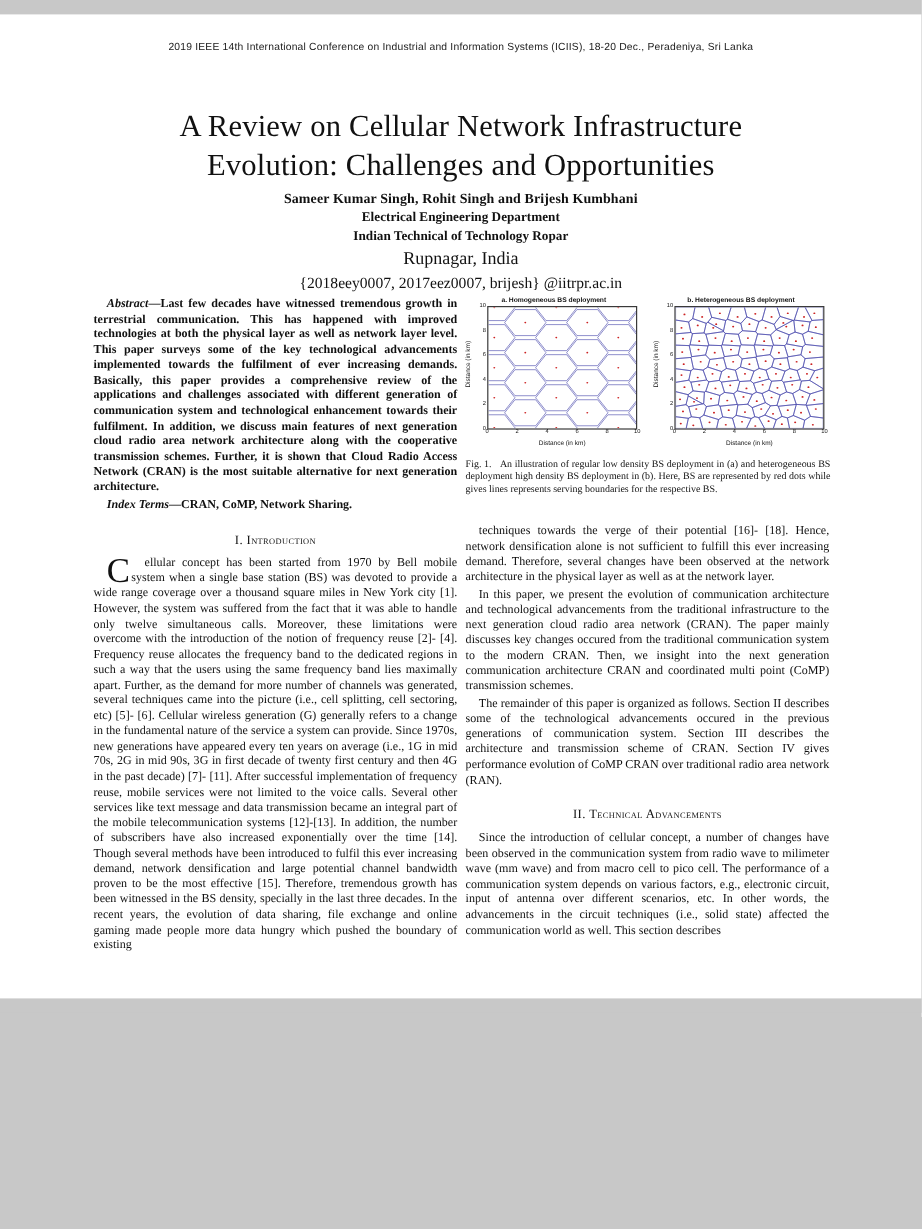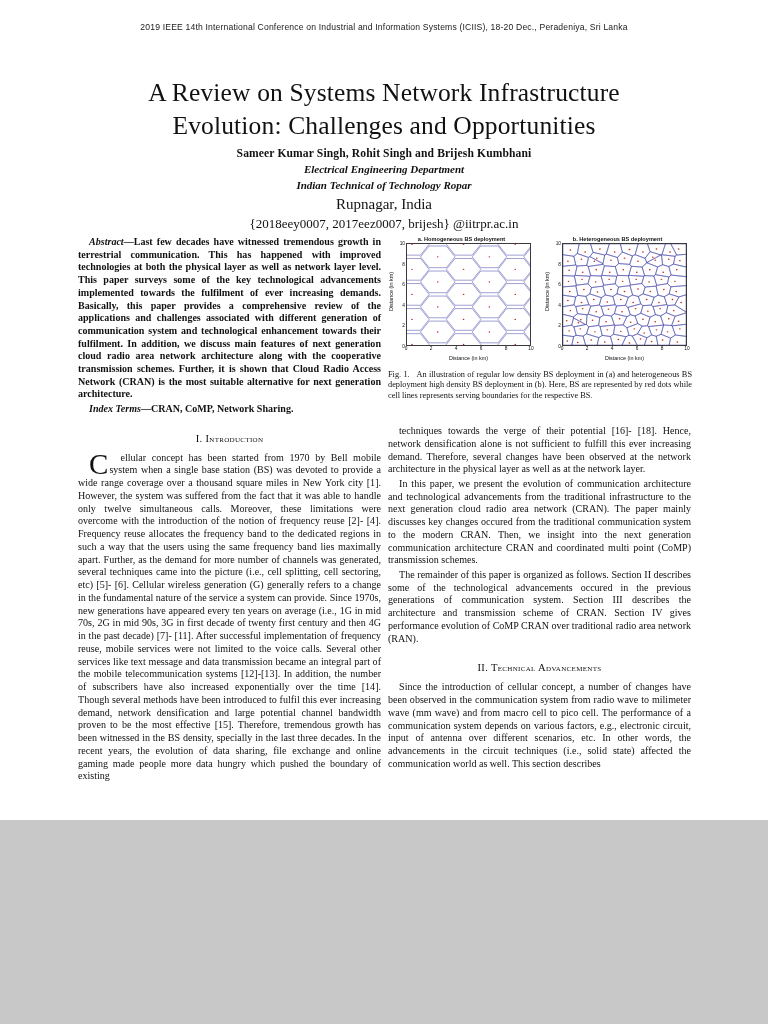--- a/index.html
+++ b/index.html
@@ -5,21 +5,21 @@
   html, body {
     margin: 0;
     padding: 0;
     background: #c8c8c8;
   }
   .page {
     position: relative;
     width: 768px;
     height: 820px;
     background: #ffffff;
-    margin: 0 auto;
+    margin: 12px auto;
     overflow: hidden;
     font-family: "Liberation Serif", serif;
     color: #111111;
     box-sizing: border-box;
   }
 
   
   .conf-header {
     position: absolute;
     top: 22px;
@@ -49,21 +49,21 @@
   .authors {
     position: absolute;
     top: 146px;
     left: 62px;
     width: 644px;
     text-align: center;
     font-size: 11.6px;
     line-height: 1.42;
   }
   .authors .names { font-weight: bold; letter-spacing: .01em; }
-  .authors .affil { font-style: italic; font-weight: bold; font-size: 11px; }
+  .authors .affil { font-weight: bold; font-size: 11px; }
   .authors .city  { font-size: 15px; text-align: center; }
   .authors .email { font-size: 13px; }
 
   
   .col {
     position: absolute;
     top: 236px;
     width: 303px;
     font-size: 10.05px;
     line-height: 1.27;
@@ -221,21 +221,21 @@
   }
 </style>
 </head>
 <body>
 
 <div class="page">
 
   <div class="conf-header">2019 IEEE 14th International Conference on Industrial and Information Systems (ICIIS), 18-20 Dec., Peradeniya, Sri Lanka</div>
 
   <h1 class="title">
-    <span>A Review on Systems Network Infrastructure</span><br>
+    <span>A Review on Cellular Network Infrastructure</span><br>
     <span>Evolution: Challenges and Opportunities</span>
   </h1>
 
   <div class="authors">
     <div class="names">Sameer Kumar Singh, Rohit Singh and Brijesh Kumbhani</div>
     <div class="affil">Electrical Engineering Department</div>
     <div class="affil">Indian Technical of Technology Ropar</div>
     <div class="city">Rupnagar, India</div>
     <div class="email">{2018eey0007, 2017eez0007, brijesh} @iitrpr.ac.in</div>
   </div>
@@ -674,21 +674,21 @@
           <span style="left:20%">2</span>
           <span style="left:40%">4</span>
           <span style="left:60%">6</span>
           <span style="left:80%">8</span>
           <span style="left:100%">10</span>
         </div>
         <div class="xlab">Distance (in km)</div>
       </div>
     </div>
 
-    <div class="fig-caption"><span>Fig. 1.</span>&nbsp;&nbsp;&nbsp;<span>An illustration of regular low density BS deployment in (a) and heterogeneous BS deployment high density BS deployment in (b). Here, BS are represented by red dots while cell lines represents serving boundaries for the respective BS.</span></div>
+    <div class="fig-caption"><span>Fig. 1.</span>&nbsp;&nbsp;&nbsp;<span>An illustration of regular low density BS deployment in (a) and heterogeneous BS deployment high density BS deployment in (b). Here, BS are represented by red dots while gives lines represents serving boundaries for the respective BS.</span></div>
   </div>
 
   <div class="col col-right" style="top:425px;">
     <p>techniques towards the verge of their potential [16]- [18]. Hence, network densification alone is not sufficient to fulfill this ever increasing demand. Therefore, several changes have been observed at the network architecture in the physical layer as well as at the network layer.</p>
     <p>In this paper, we present the evolution of communication architecture and technological advancements from the traditional infrastructure to the next generation cloud radio area network (CRAN). The paper mainly discusses key changes occured from the traditional communication system to the modern CRAN. Then, we insight into the next generation communication architecture CRAN and coordinated multi point (CoMP) transmission schemes.</p>
     <p>The remainder of this paper is organized as follows. Section II describes some of the technological advancements occured in the previous generations of communication system. Section III describes the architecture and transmission scheme of CRAN. Section IV gives performance evolution of CoMP CRAN over traditional radio area network (RAN).</p>
     <div class="section-head"><span class="num">II.</span> <span>Technical Advancements</span></div>
     <p>Since the introduction of cellular concept, a number of changes have been observed in the communication system from radio wave to milimeter wave (mm wave) and from macro cell to pico cell. The performance of a communication system depends on various factors, e.g., electronic circuit, input of antenna over different scenarios, etc. In other words, the advancements in the circuit techniques (i.e., solid state) affected the communication world as well. This section describes</p>
   </div>
 

